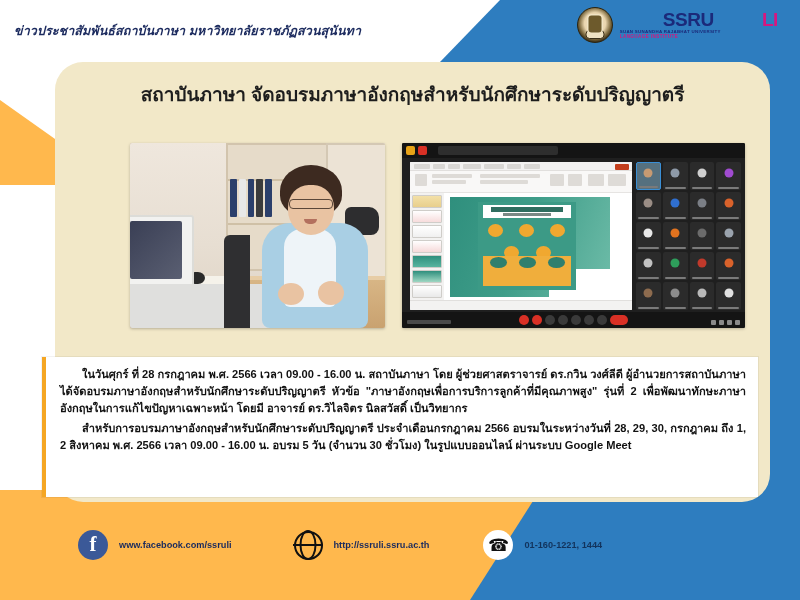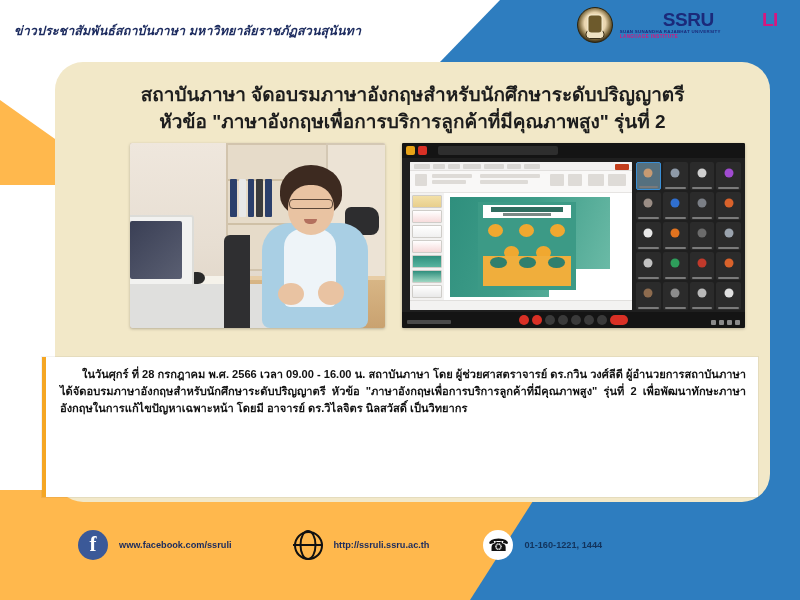--- a/index.html
+++ b/index.html
@@ -313,21 +313,20 @@
       </div>
       <div class="logo-sub1">SUAN SUNANDHA RAJABHAT UNIVERSITY</div>
       <div class="logo-sub2">LANGUAGE INSTITUTE</div>
     </div>
   </div>
 
   <div class="cream-card"></div>
 
   <div class="title-block">
     <div class="title-line">สถาบันภาษา จัดอบรมภาษาอังกฤษสำหรับนักศึกษาระดับปริญญาตรี</div>
-    <div class="title-line">หัวข้อ "ภาษาอังกฤษเพื่อการบริการลูกค้าที่มีคุณภาพสูง" รุ่นที่ 2</div>
   </div>
 
   <div class="photos">
 
     <div class="photo photo-left">
       <div class="office-wall"></div>
       <div class="cabinet">
         <div class="cab-shelf" style="top:34px"></div>
         <div class="cab-shelf" style="top:78px"></div>
       </div>
@@ -530,20 +529,21 @@
               <div class="cr"></div>
           </div>
         </div>
 
       </div>
     </div>
   </div>
 
   <div class="text-box">
     <p class="para">ในวันศุกร์ ที่ 28 กรกฎาคม พ.ศ. 2566 เวลา 09.00 - 16.00 น. สถาบันภาษา โดย ผู้ช่วยศาสตราจารย์ ดร.กวิน วงศ์ลีดี ผู้อำนวยการสถาบันภาษา ได้จัดอบรมภาษาอังกฤษสำหรับนักศึกษาระดับปริญญาตรี หัวข้อ "ภาษาอังกฤษเพื่อการบริการลูกค้าที่มีคุณภาพสูง" รุ่นที่ 2 เพื่อพัฒนาทักษะภาษาอังกฤษในการแก้ไขปัญหาเฉพาะหน้า โดยมี อาจารย์ ดร.วิไลจิตร นิลสวัสดิ์ เป็นวิทยากร</p>
+    <p class="para">สำหรับการอบรมภาษาอังกฤษสำหรับนักศึกษาระดับปริญญาตรี  ประจำเดือนกรกฎาคม  2566  อบรมในระหว่างวันที่  28,  29,  30, กรกฎาคม ถึง 1, 2 สิงหาคม พ.ศ. 2566 เวลา 09.00 - 16.00 น. อบรม 5 วัน (จำนวน 30 ชั่วโมง) ในรูปแบบออนไลน์ ผ่านระบบ Google Meet</p>
   </div>
 
   <div class="orange-footer"></div>
   <div class="blue-foot"></div>
 
   <div class="footer-items">
 
     <div class="fitem f1">
       <div class="fb-icon">f</div>
       <div class="fi-label">www.facebook.com/ssruli</div>

